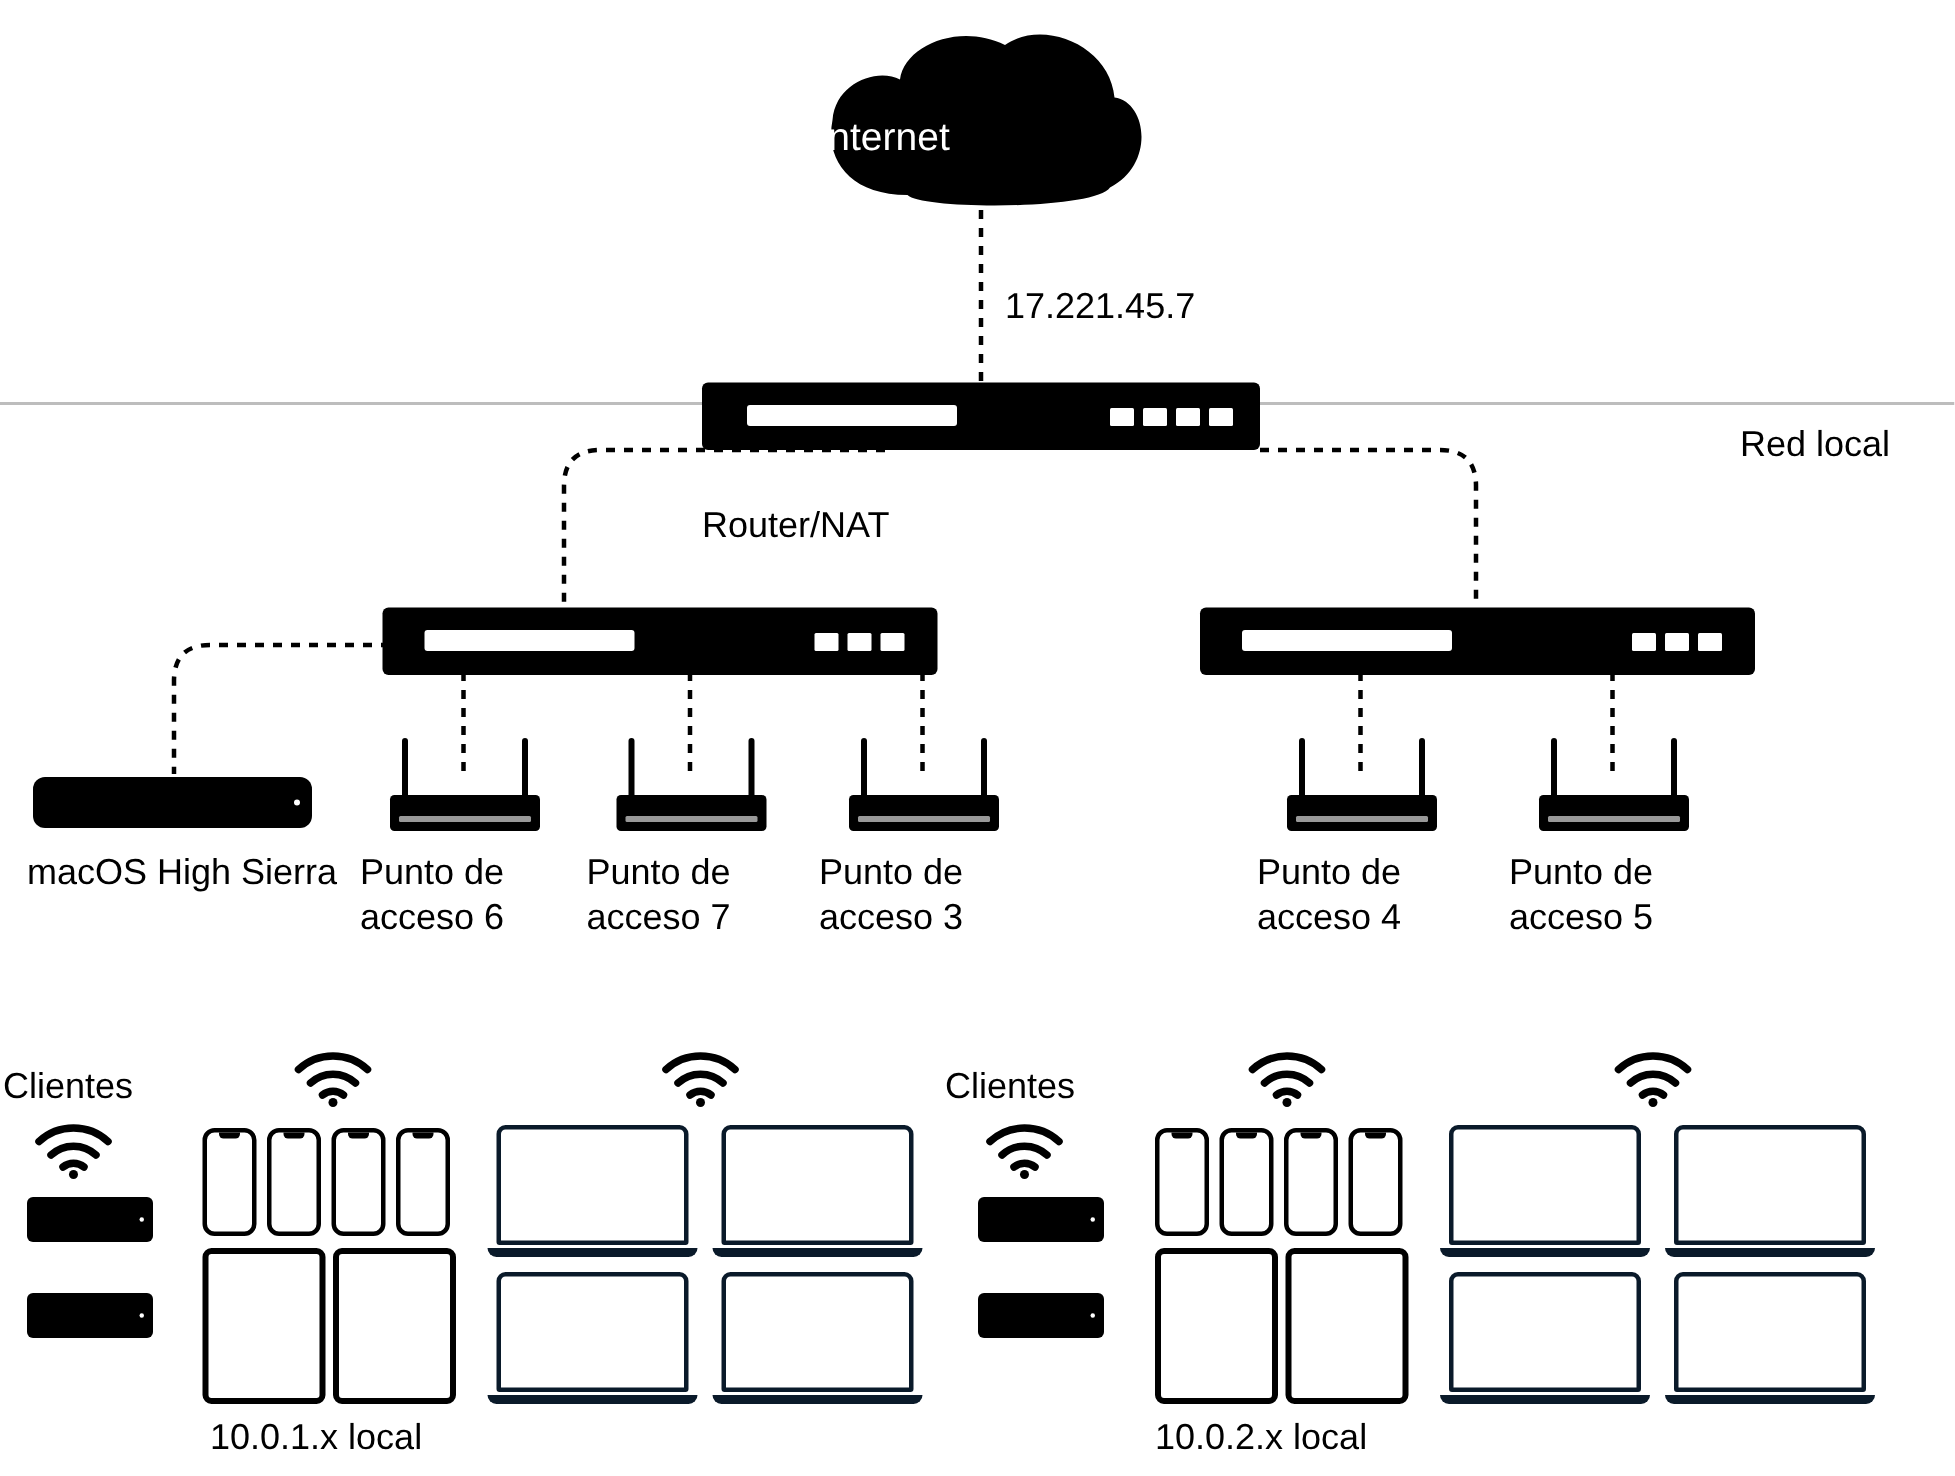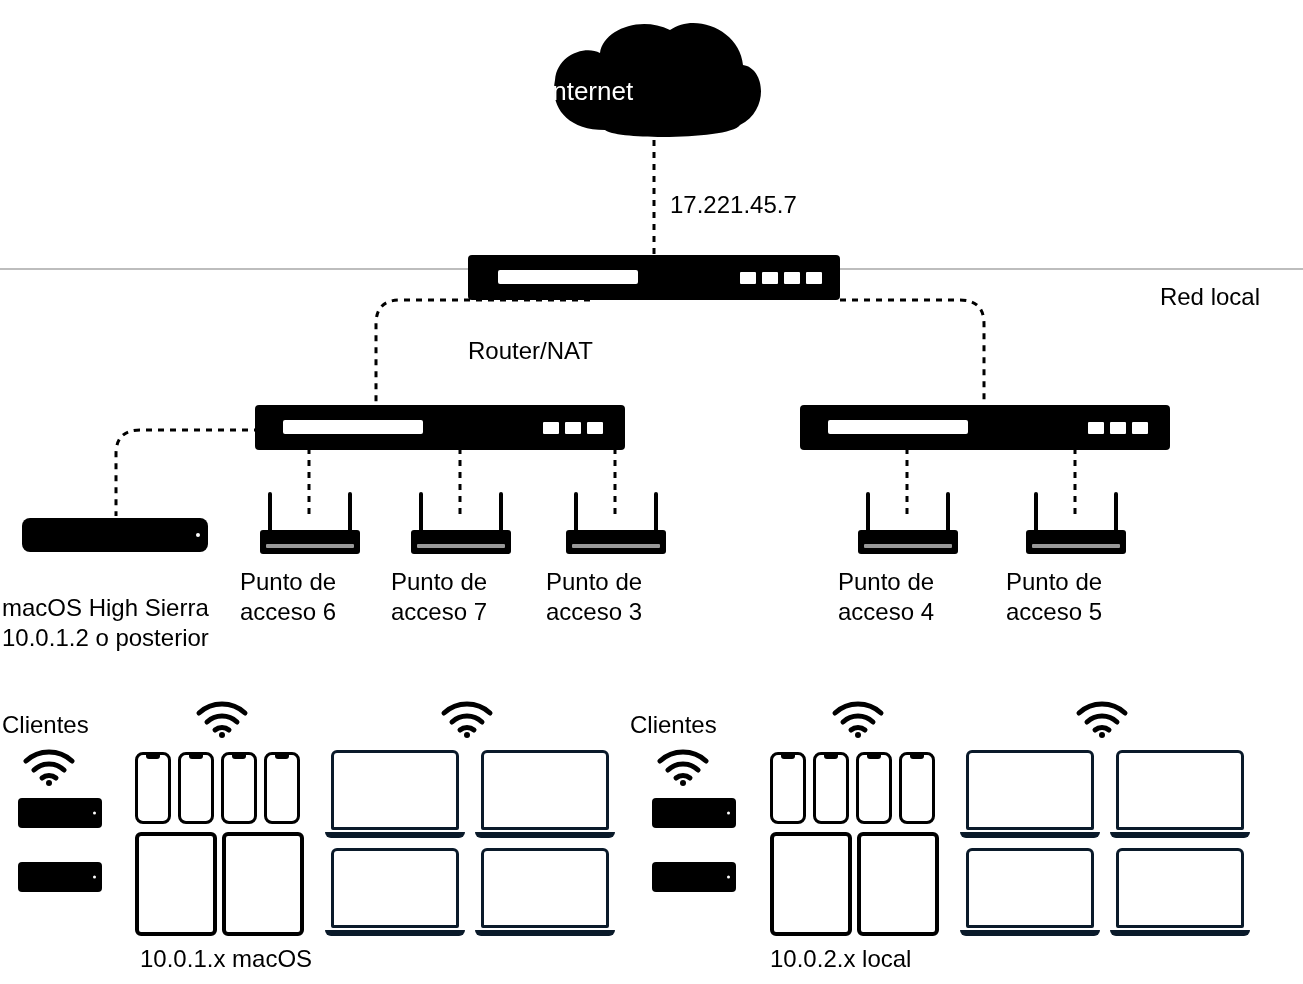--- a/index.html
+++ b/index.html
@@ -195,23 +195,22 @@
 <div class="switch" style="left:800px; top:405px; width:370px; height:45px;">
   <div class="slot" style="left:28px; top:15px; width:140px; height:14px;"></div>
   <div class="led" style="right:66px; top:17px; width:16px; height:12px;"></div>
   <div class="led" style="right:44px; top:17px; width:16px; height:12px;"></div>
   <div class="led" style="right:22px; top:17px; width:16px; height:12px;"></div>
 </div>
 
 <div class="server" style="left:22px; top:518px; width:186px; height:34px;">
   <div class="dot"></div>
 </div>
-<div class="label" style="left:0px; top:567px; width:225px; text-align:left; padding-left:2px;margin-top:26px;">
+<div class="label" style="left:16px; top:567px; width:225px; text-align:left; padding-left:2px;">
   <span>macOS High Sierra</span><br>
-  <span>10.0.1.2 o posterior</span>
 </div>
 
 <div class="ap" style="left:260px; top:490px; width:100px; height:64px;">
   <div class="ant l"></div>
     <div class="ant r"></div>
     <div class="body"></div>
     <div class="stripe"></div>
 </div>
 <div class="label" style="left:240px; top:567px; width:140px;">
   <span>Punto de</span><br>
@@ -348,21 +347,21 @@
   </div>
 <div class="laptop" style="left:325px; top:848px; width:140px; height:88px;">
     <div class="screen"></div>
     <div class="base"></div>
   </div>
 <div class="laptop" style="left:475px; top:848px; width:140px; height:88px;">
     <div class="screen"></div>
     <div class="base"></div>
   </div>
 
-<div class="label" style="left:140px; top:944px; width:300px;">10.0.1.x macOS</div>
+<div class="label" style="left:140px; top:944px; width:300px;">10.0.1.x local</div>
 
 <div class="client-box" style="left:652px; top:798px; width:84px; height:30px;">
     <div class="dot"></div>
   </div>
 <div class="client-box" style="left:652px; top:862px; width:84px; height:30px;">
     <div class="dot"></div>
   </div>
 
 <div class="phone" style="left:770px; top:752px; width:30px; height:66px;">
     <div class="notch"></div>

